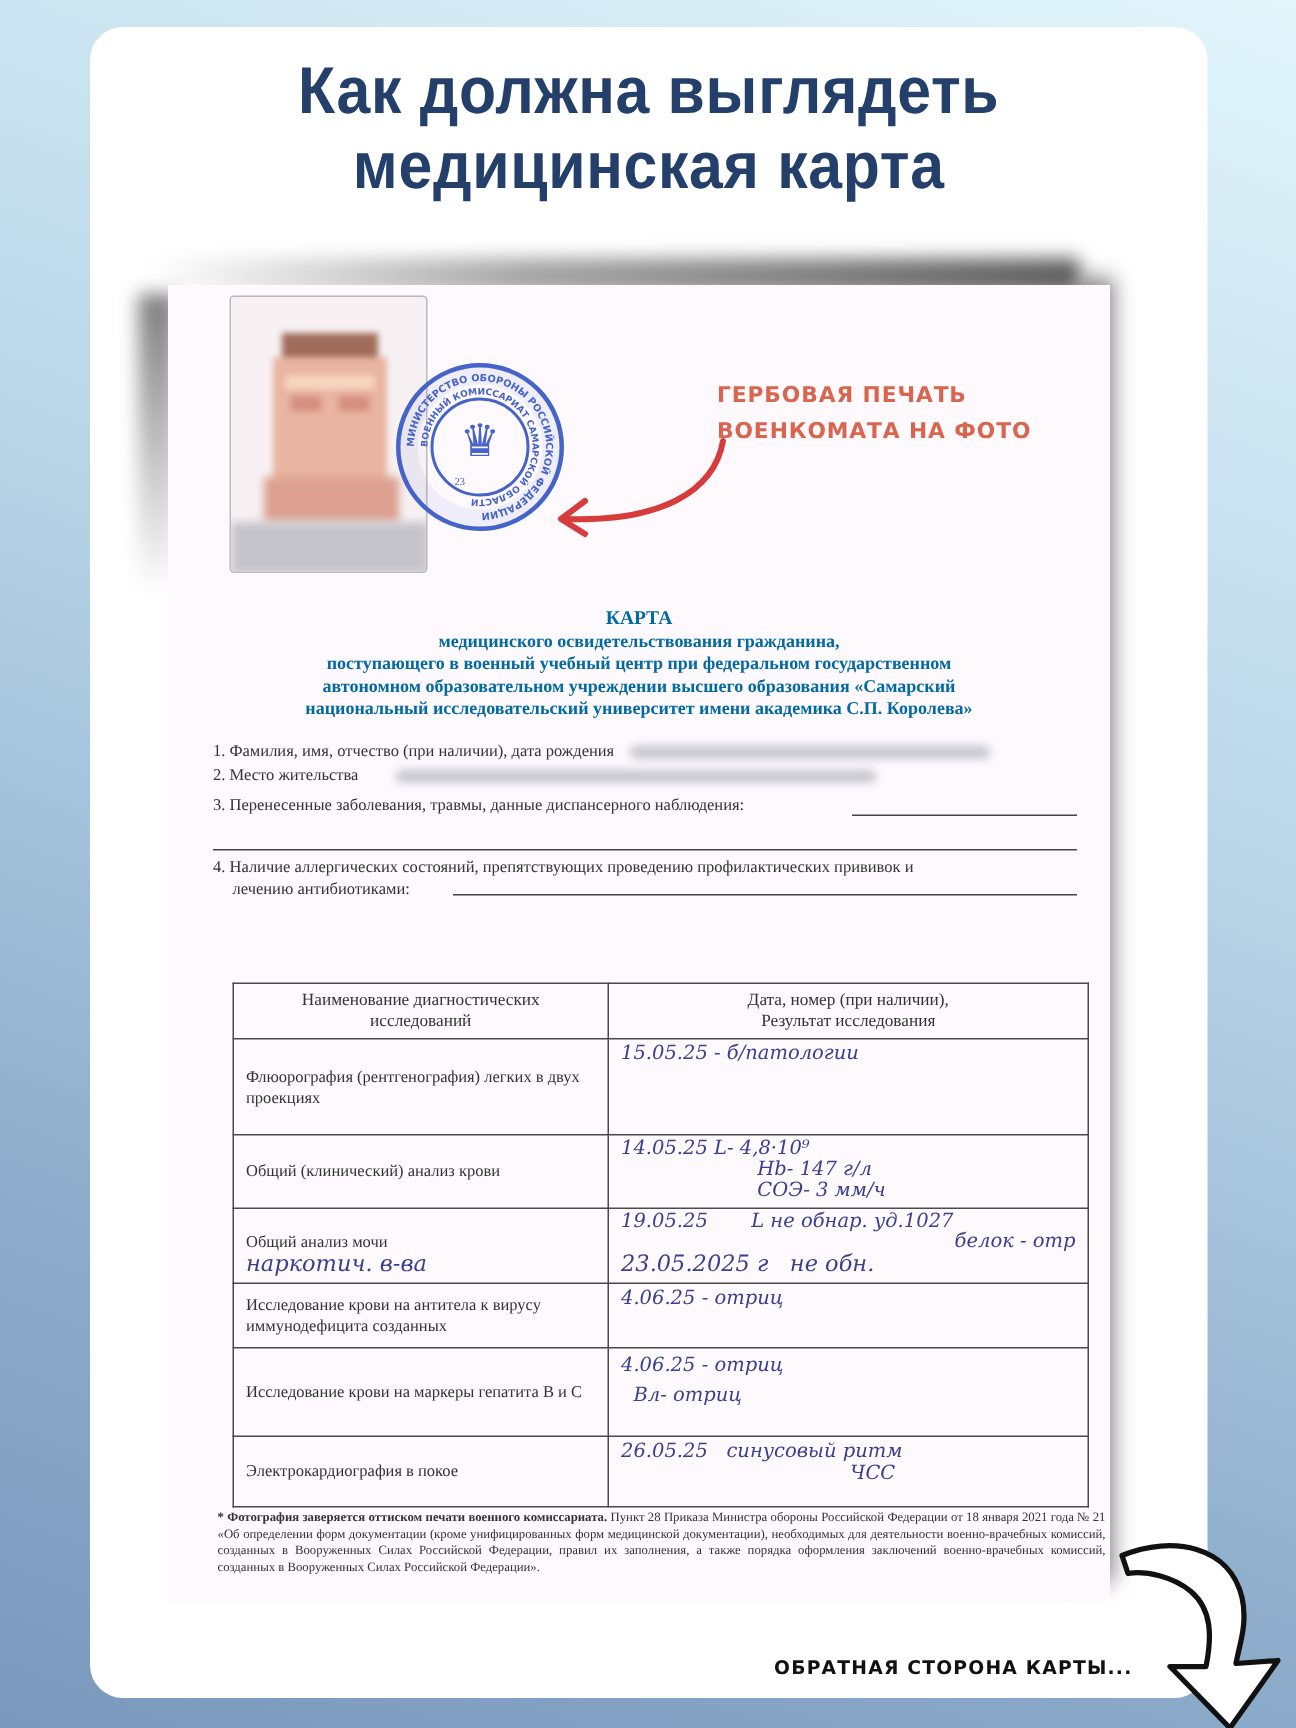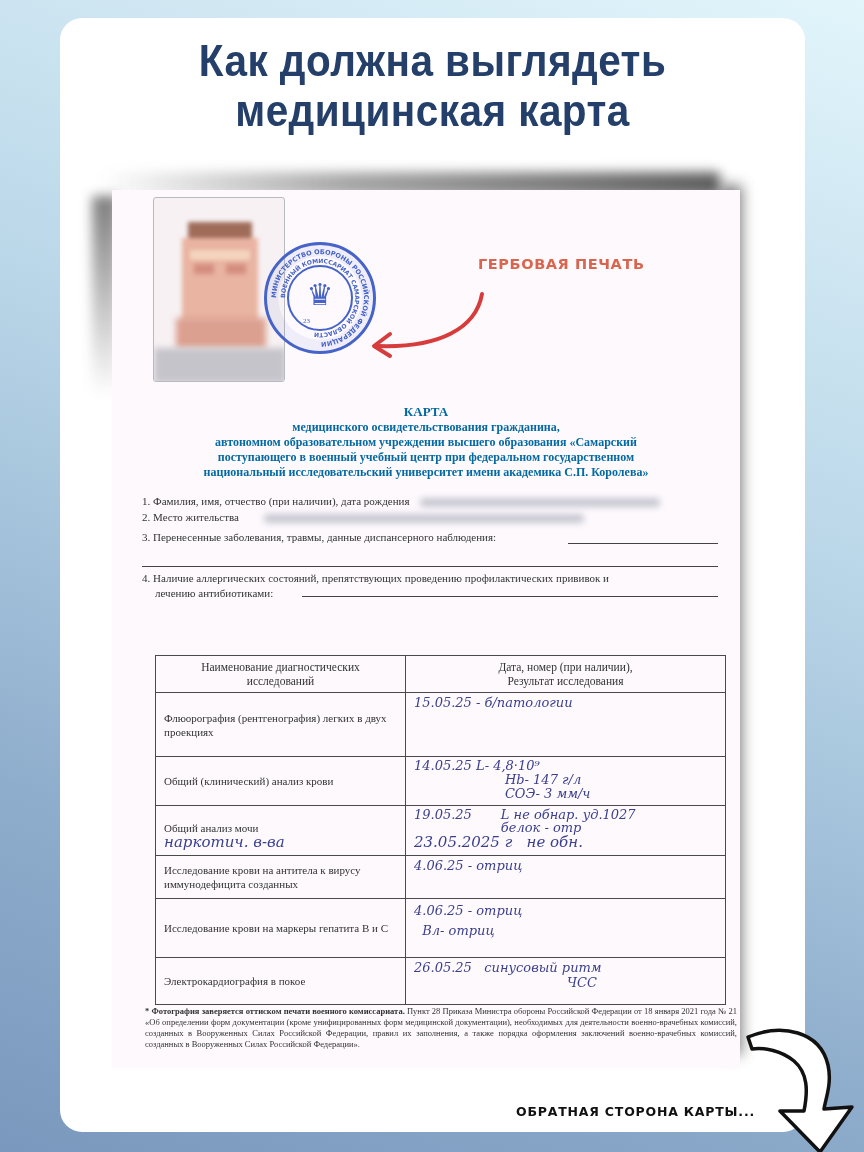--- a/index.html
+++ b/index.html
@@ -141,22 +141,22 @@
       </text>
     </svg>
     <div class="inner"></div>
     <div class="eagle">♛</div>
     <div class="num">23</div>
   </div>
 
   <div class="heading" style="top:214px;">
     <div style="font-size:13px;margin-bottom:1px;">КАРТА</div>
     <div>медицинского освидетельствования гражданина,</div>
+    <div>поступающего в военный учебный центр при федеральном государственном</div>
     <div>автономном образовательном учреждении высшего образования «Самарский</div>
-    <div>поступающего в военный учебный центр при федеральном государственном</div>
     <div>национальный исследовательский университет имени академика С.П. Королева»</div>
   </div>
 
   <div class="item" style="top:304px;">
     <span>1.</span> <span>Фамилия, имя, отчество (при наличии), дата рождения</span>
     <span class="blur-val" style="width:240px;"></span>
   </div>
   <div class="item" style="top:320px;">
     <span>2.</span> <span>Место жительства</span>
     <span class="blur-val" style="width:320px;margin-left:22px;"></span>
@@ -200,21 +200,21 @@
         <div class="hw" style="line-height:14px;white-space:pre;">                      СОЭ- 3 мм/ч</div>
       </td>
     </tr>
     <tr style="height:50px;">
       <td class="name">
         <div style="padding-top:10px;">Общий анализ мочи</div>
         <div class="hw" style="font-size:15px;">наркотич. в-ва</div>
       </td>
       <td class="res" style="vertical-align:top;">
         <div class="hw" style="line-height:14px;white-space:pre;">19.05.25       L не обнар. уд.1027</div>
-        <div class="hw" style="line-height:12px;white-space:pre;">                     белок - отр</div>
+        <div class="hw" style="line-height:12px;white-space:pre;text-align:right;">                     белок - отр</div>
         <div class="hw" style="line-height:16px;font-size:15px;white-space:pre;">23.05.2025 г   не обн.</div>
       </td>
     </tr>
     <tr style="height:43px;">
       <td class="name">Исследование крови на антитела к вирусу иммунодефицита созданных</td>
       <td class="res" style="vertical-align:top;">
         <div class="hw">4.06.25 - отриц</div>
       </td>
     </tr>
     <tr style="height:59px;">
@@ -239,19 +239,20 @@
   </div>
 </div>
 
 <svg class="callout-arrow" viewBox="0 0 140 70">
   <path d="M122,4 C116,38 80,58 18,56" fill="none" stroke="#d63c3c" stroke-width="4" stroke-linecap="round"></path>
   <path d="M30,44 L14,56 L30,66" fill="none" stroke="#d63c3c" stroke-width="4" stroke-linecap="round" stroke-linejoin="round"></path>
 </svg>
 
 <div class="callout">
   <div>ГЕРБОВАЯ ПЕЧАТЬ</div>
+  <div>ВОЕНКОМАТА НА ФОТО</div>
 </div>
 
 <div class="next">ОБРАТНАЯ СТОРОНА КАРТЫ...</div>
 
 <svg class="big-arrow" viewBox="0 0 122 127">
   <path d="M6,12 C40,-2 78,6 86,40 C90,58 84,72 82,84 L110,82 L78,127 L38,86 L62,86 C66,66 66,48 52,36 C40,26 22,22 10,24 Z" fill="#ffffff" stroke="#111" stroke-width="3.5" stroke-linejoin="round"></path>
 </svg>
 
 </body></html>

